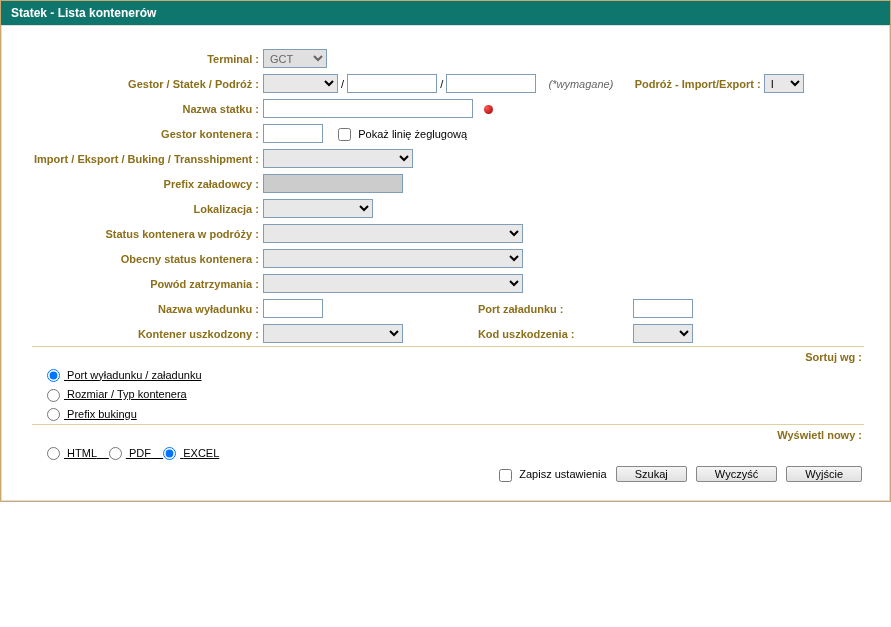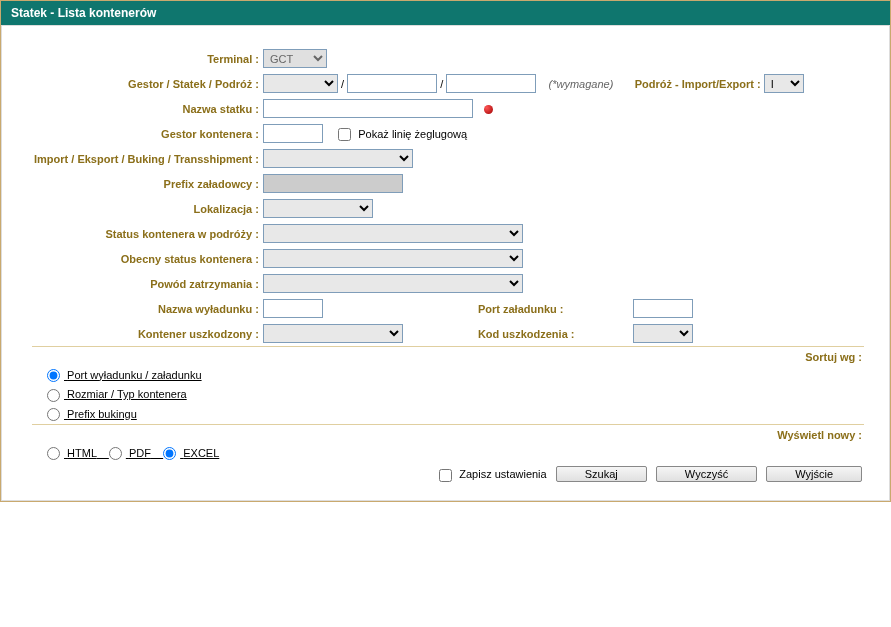--- a/index.html
+++ b/index.html
@@ -87,21 +87,21 @@
       text-align: right;
       padding: 8px 4px 2px;
     }
     .footer-left {
     }
     button.action {
       font-family: inherit;
       font-size: 11px;
       border: 1px solid #888;
       background: linear-gradient(#f5f5f5, #e0e0e0);
-      padding: 1px 28px;
+      padding: 1px 18px;
       margin-left: 6px;
       cursor: pointer;
       border-radius: 2px;
     }
     input[type="checkbox"], input[type="radio"] {
       vertical-align: middle;
       margin-right: 4px;
     }
   </style>
 </head>

